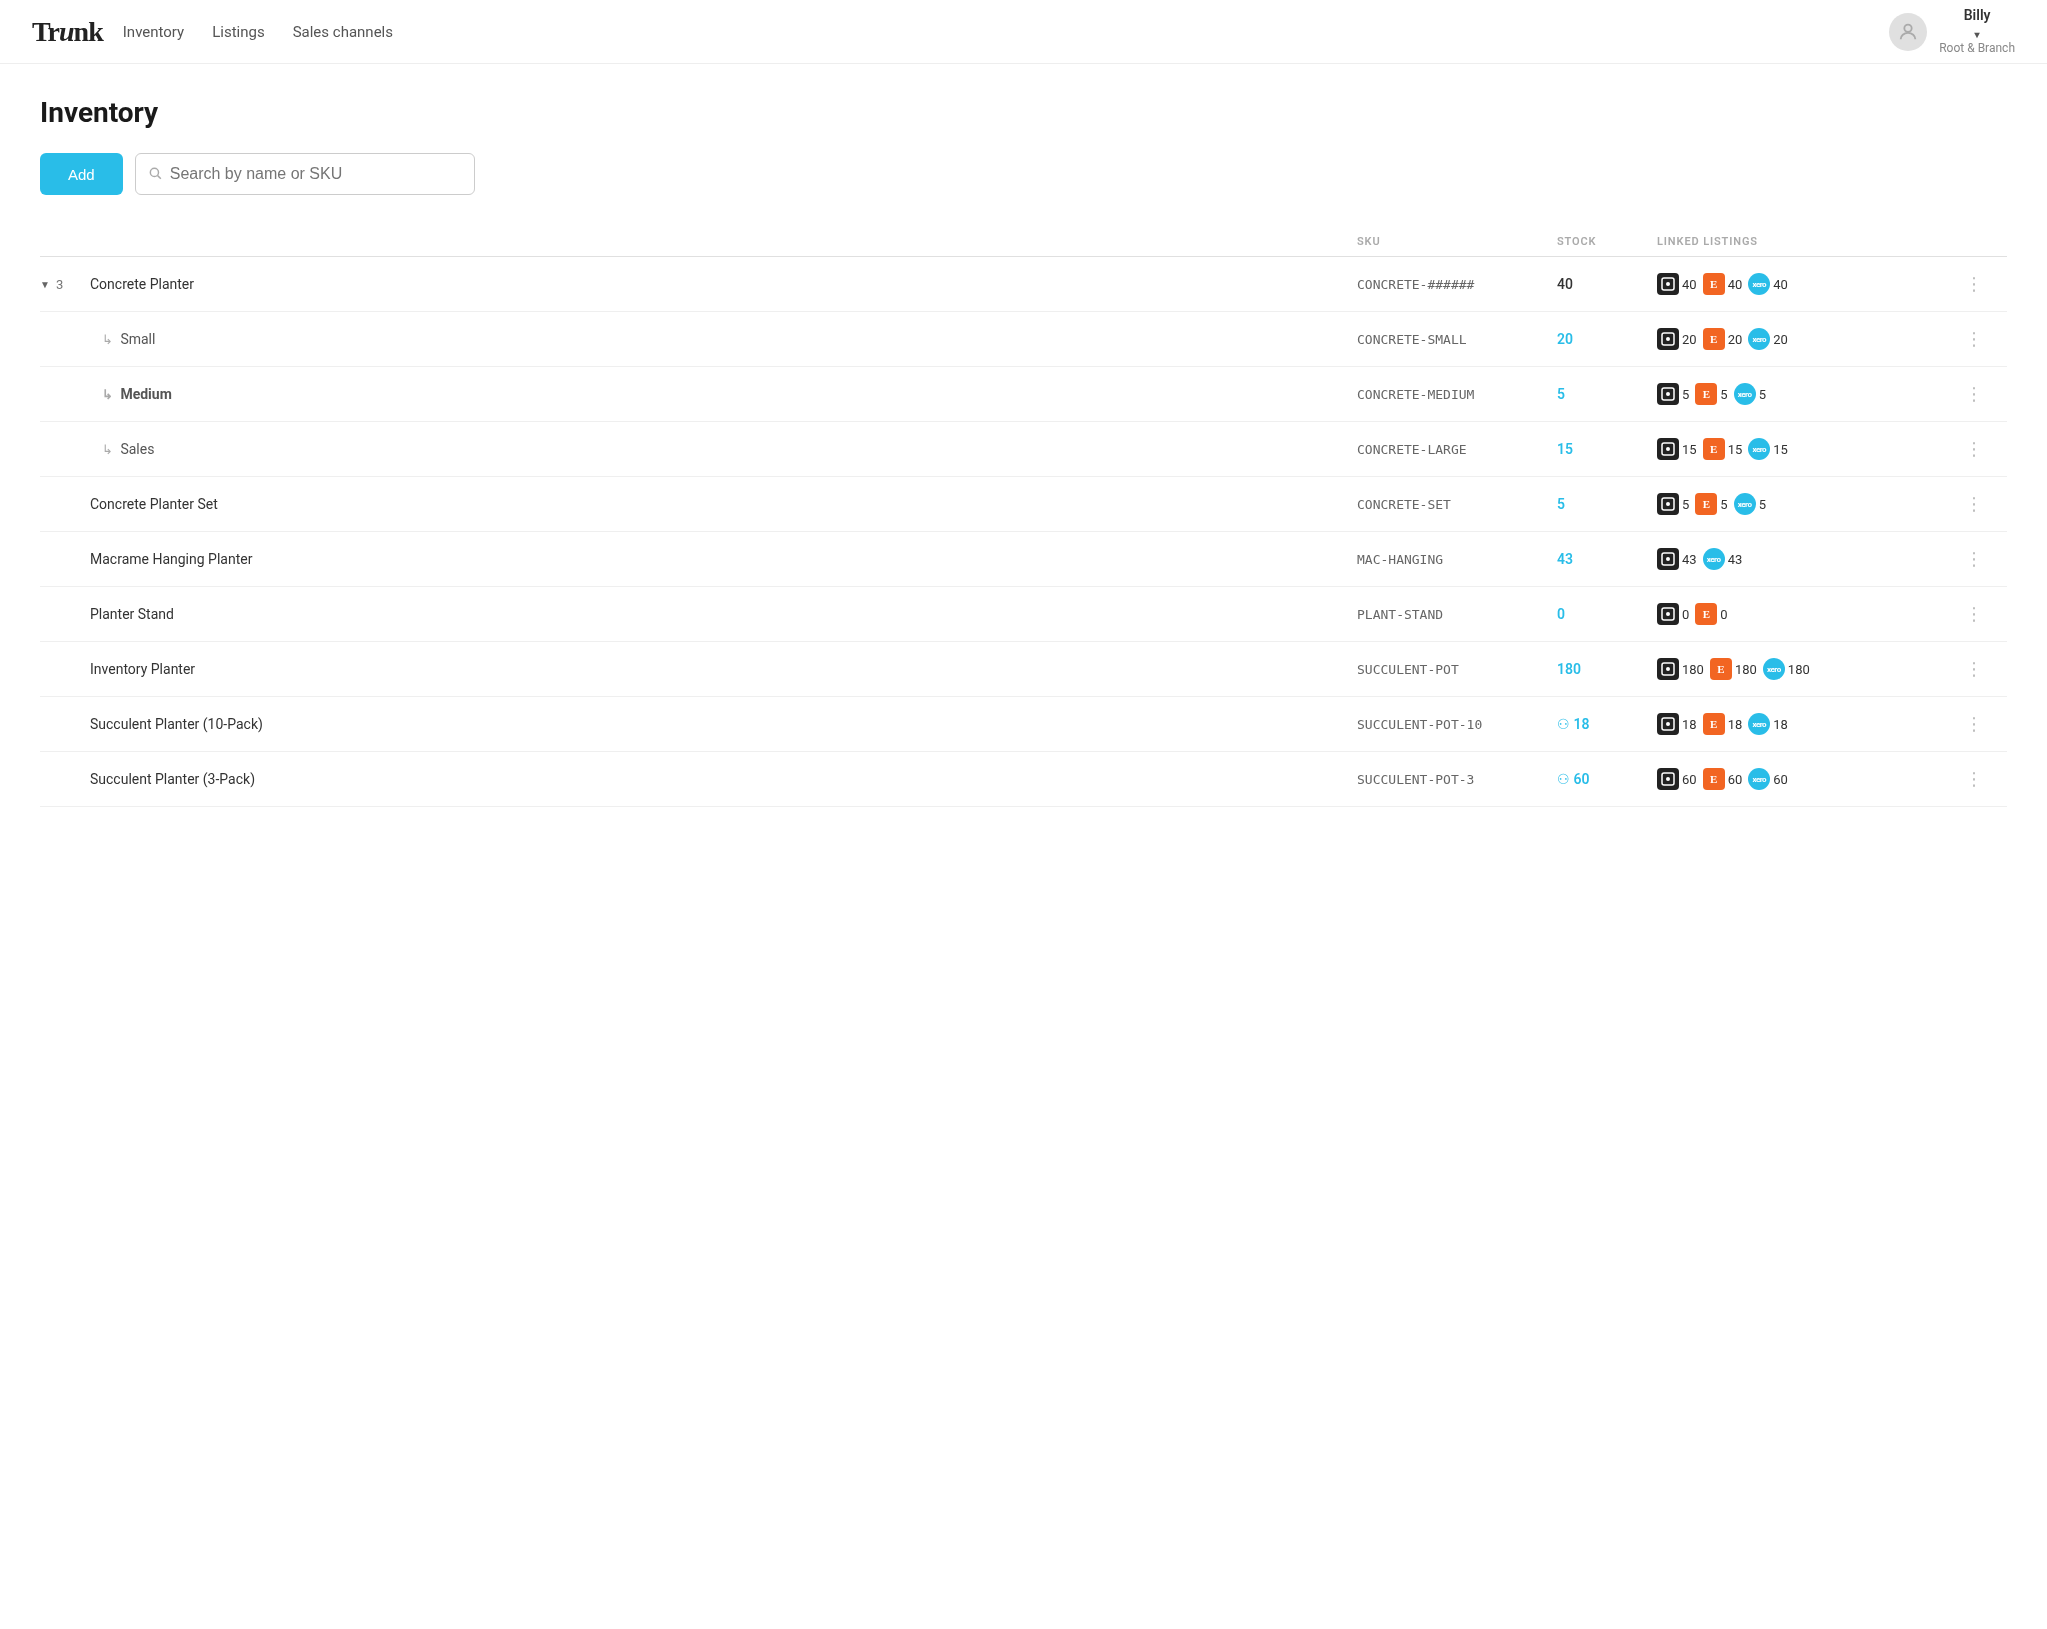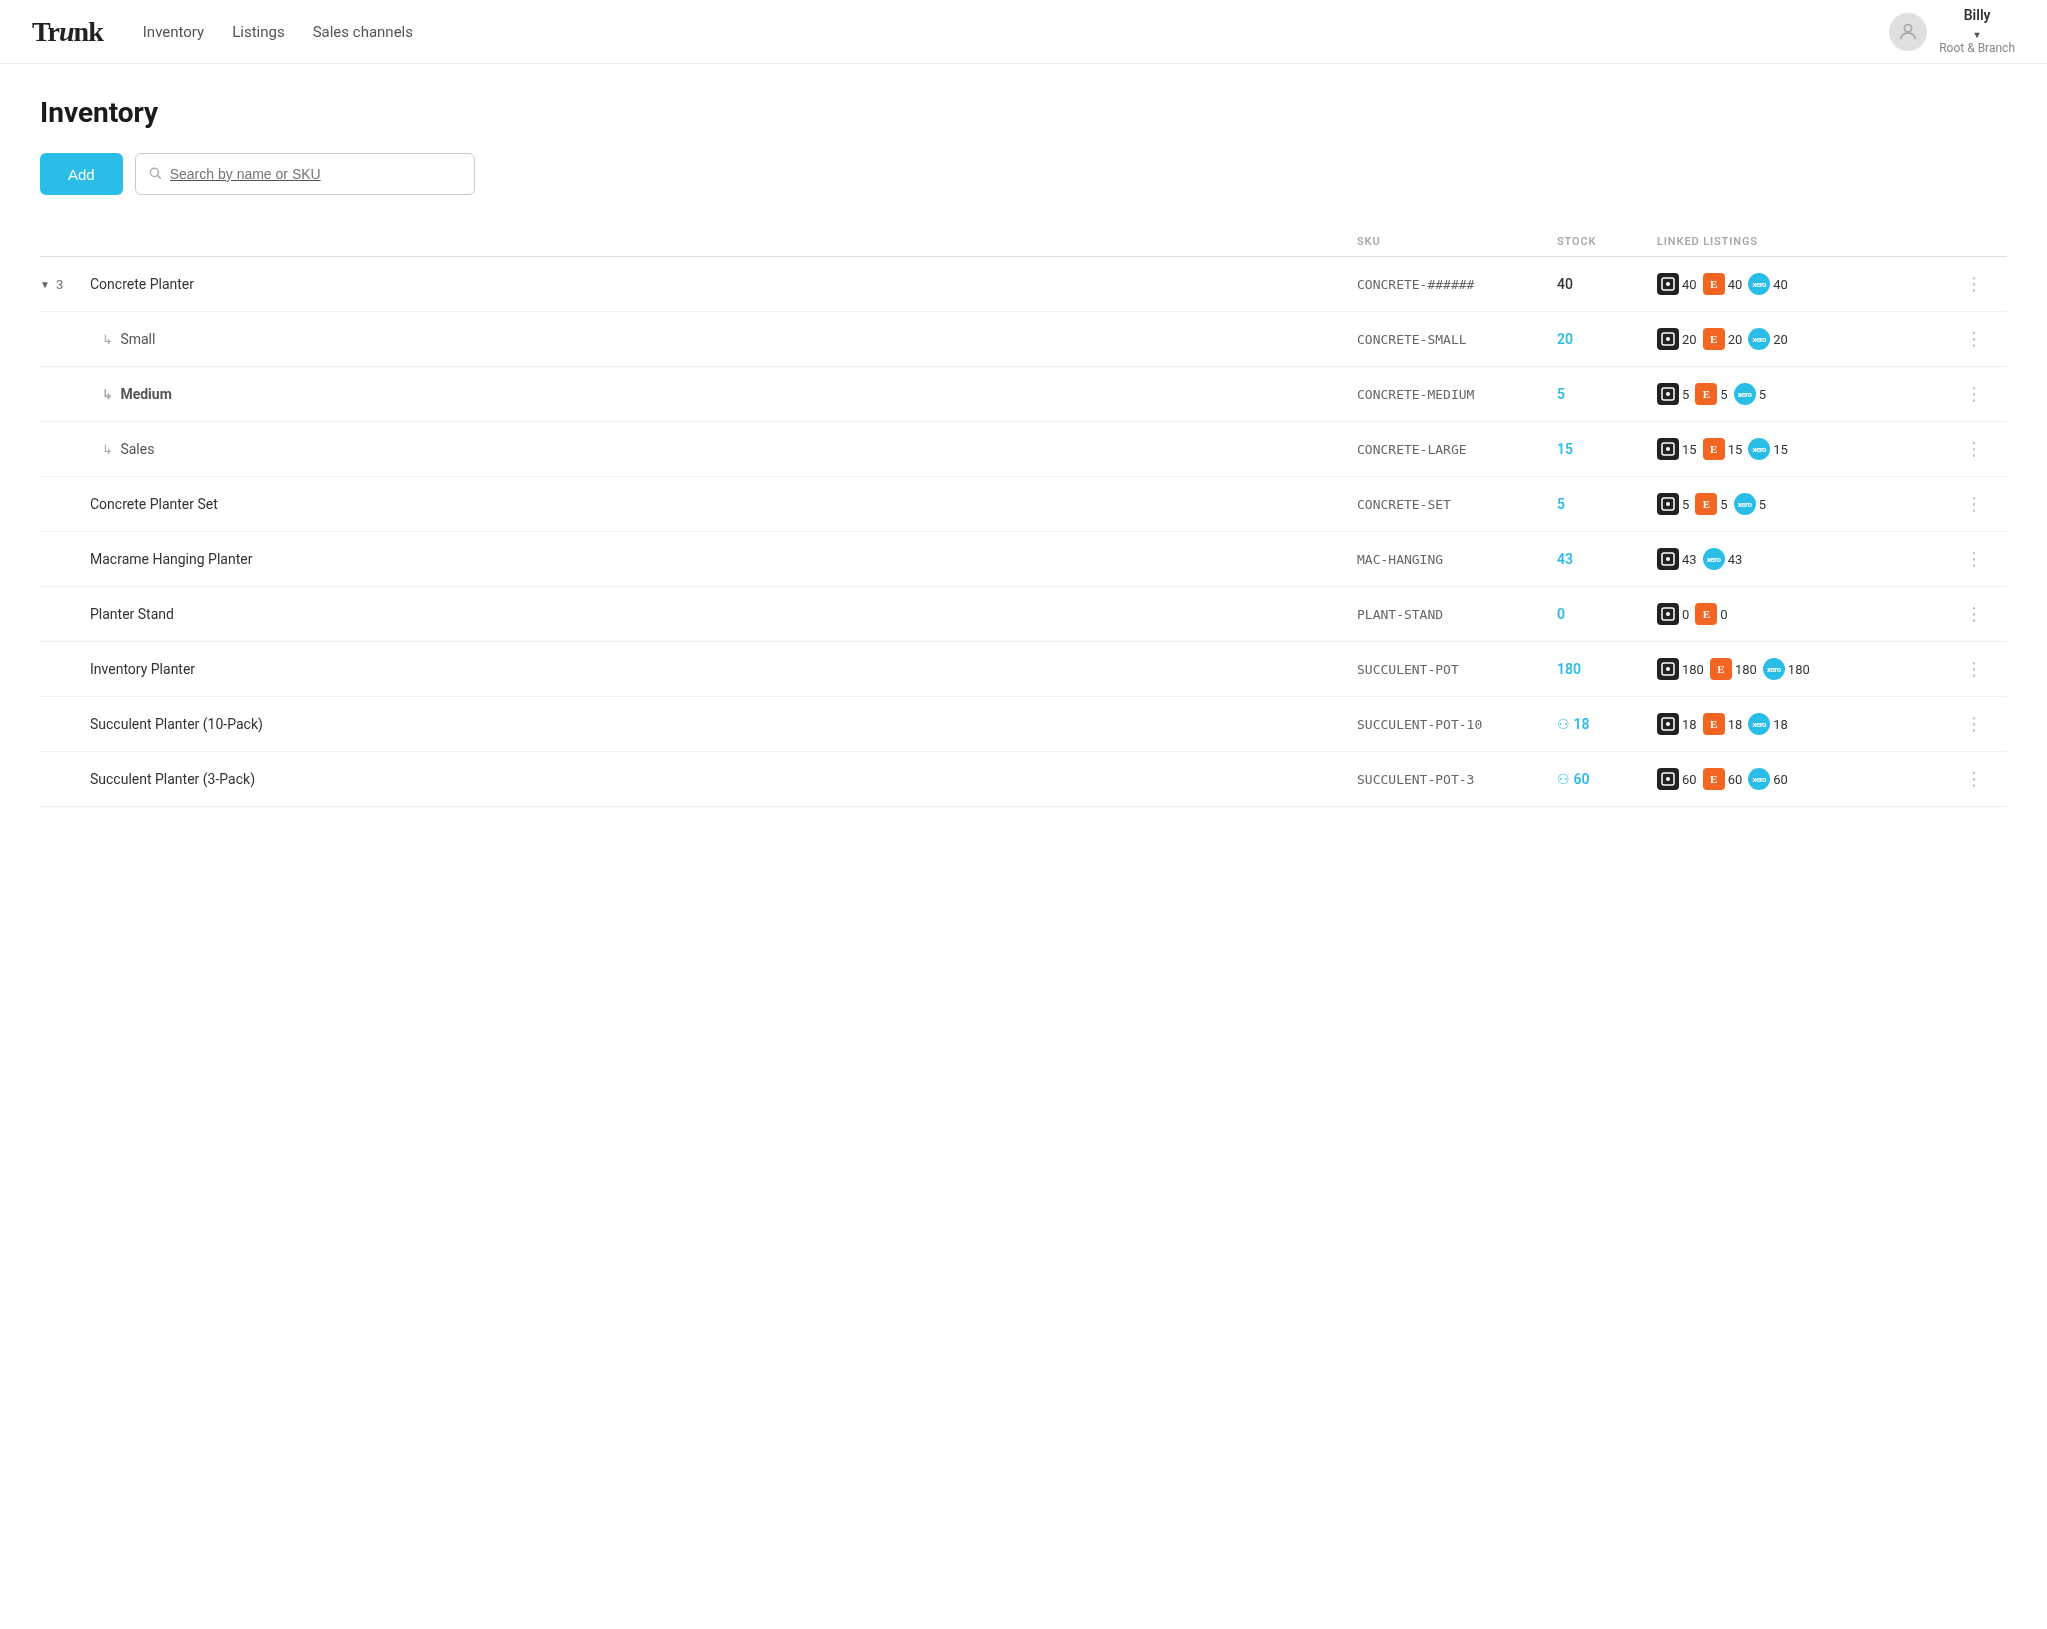--- a/index.html
+++ b/index.html
@@ -11,21 +11,21 @@
       align-items: center;
       padding: 0 32px;
       height: 64px;
       border-bottom: 1px solid #eee;
     }
     .logo {
       font-size: 28px;
       font-weight: 900;
       letter-spacing: -1px;
       color: #222;
-      margin-right: 40px;
+      margin-right: 20px;
       font-family: Georgia, serif;
     }
     .logo span { font-style: italic; }
     .nav { display: flex; gap: 28px; flex: 1; }
     .nav-item {
       font-size: 15px;
       color: #555;
       cursor: pointer;
       text-decoration: none;
     }
@@ -70,22 +70,22 @@
       border: 1px solid #ccc;
       border-radius: 6px;
       padding: 0 12px;
       height: 42px;
       width: 340px;
       background: #fff;
     }
     .search-icon-inner { color: #aaa; margin-right: 8px; font-size: 14px; }
     .search-input {
       border: none; outline: none;
-      font-size: 14px; color: #555;
-      width: 100%; background: transparent; text-decoration: underline;
+      font-size: 16px; color: #555;
+      width: 100%; background: transparent;
     }
 
     
     .table-wrap { width: 100%; }
     table { width: 100%; border-collapse: collapse; }
     thead th {
       text-align: left;
       font-size: 11px;
       font-weight: 600;
       color: #aaa;

